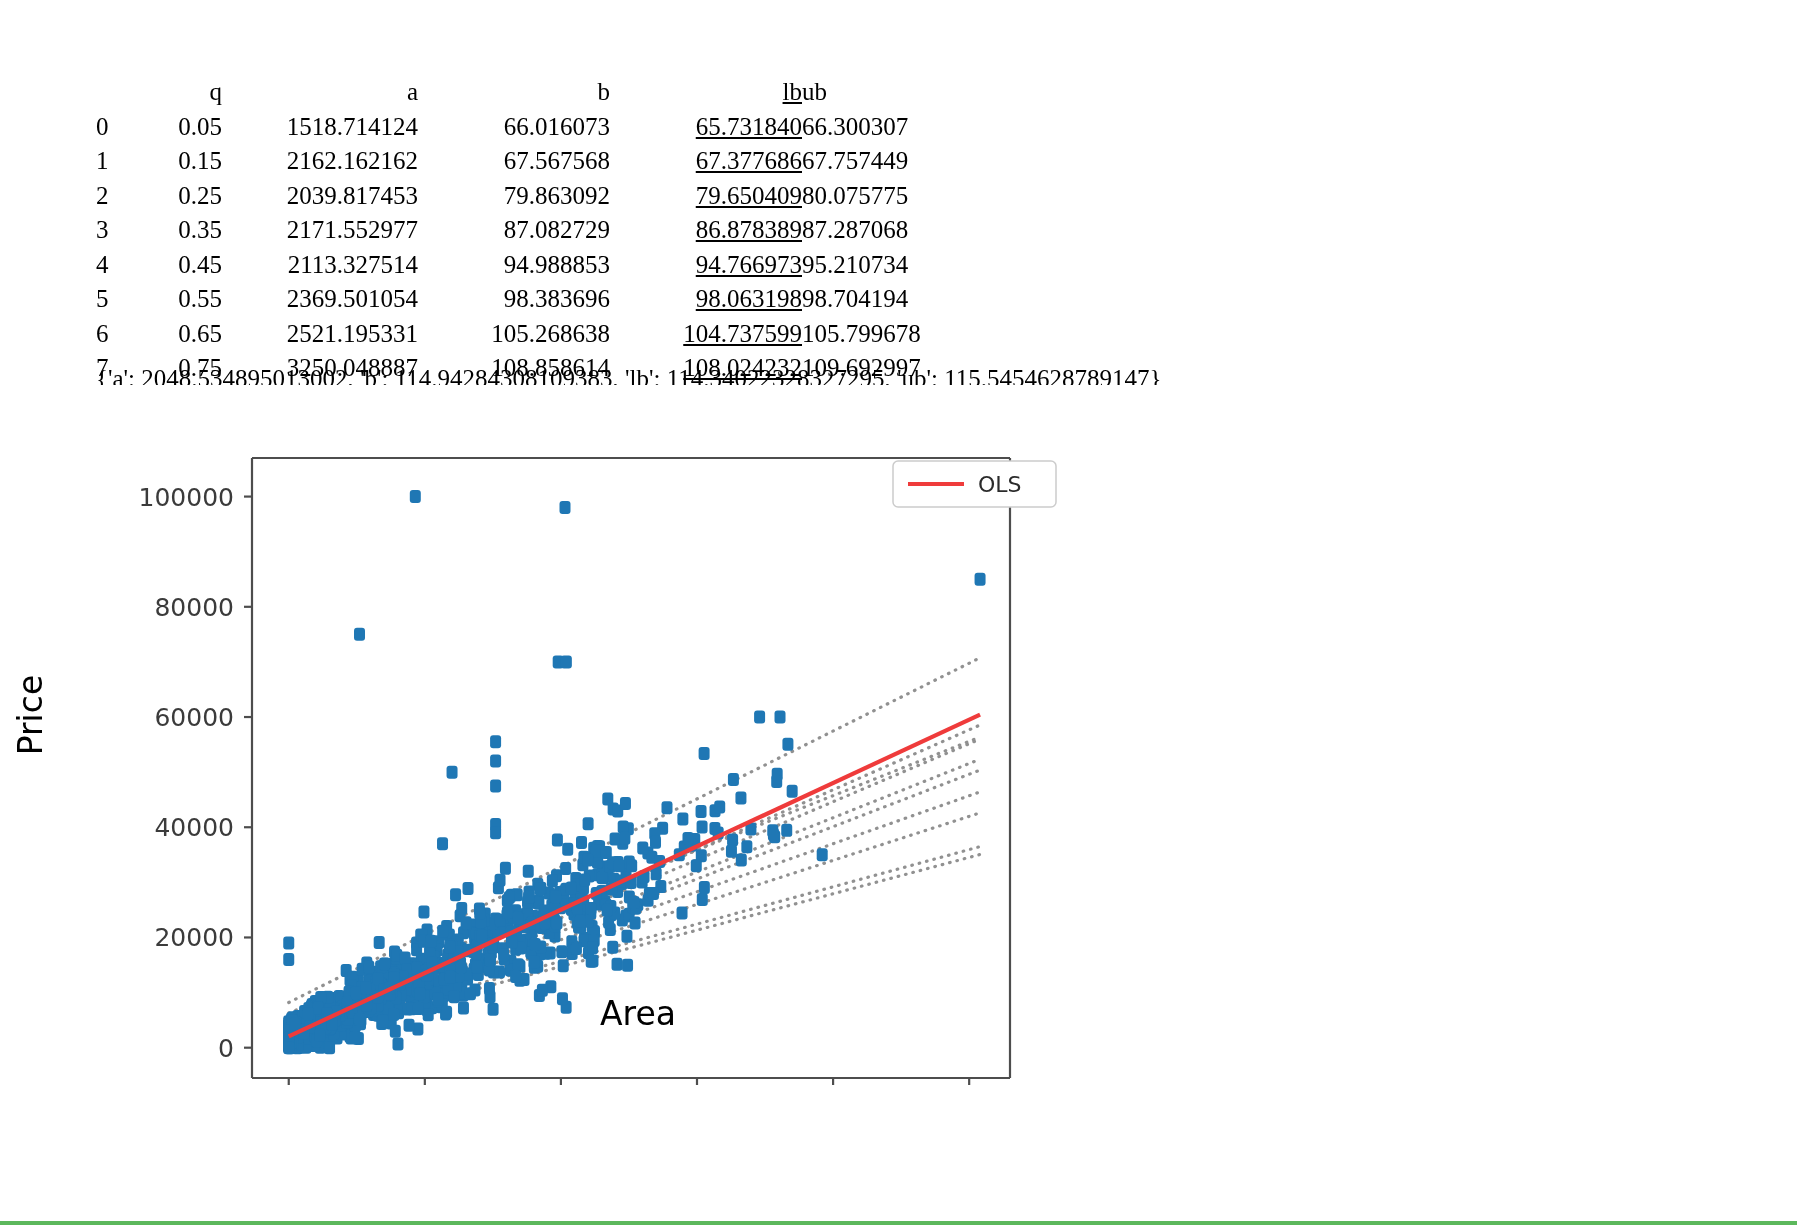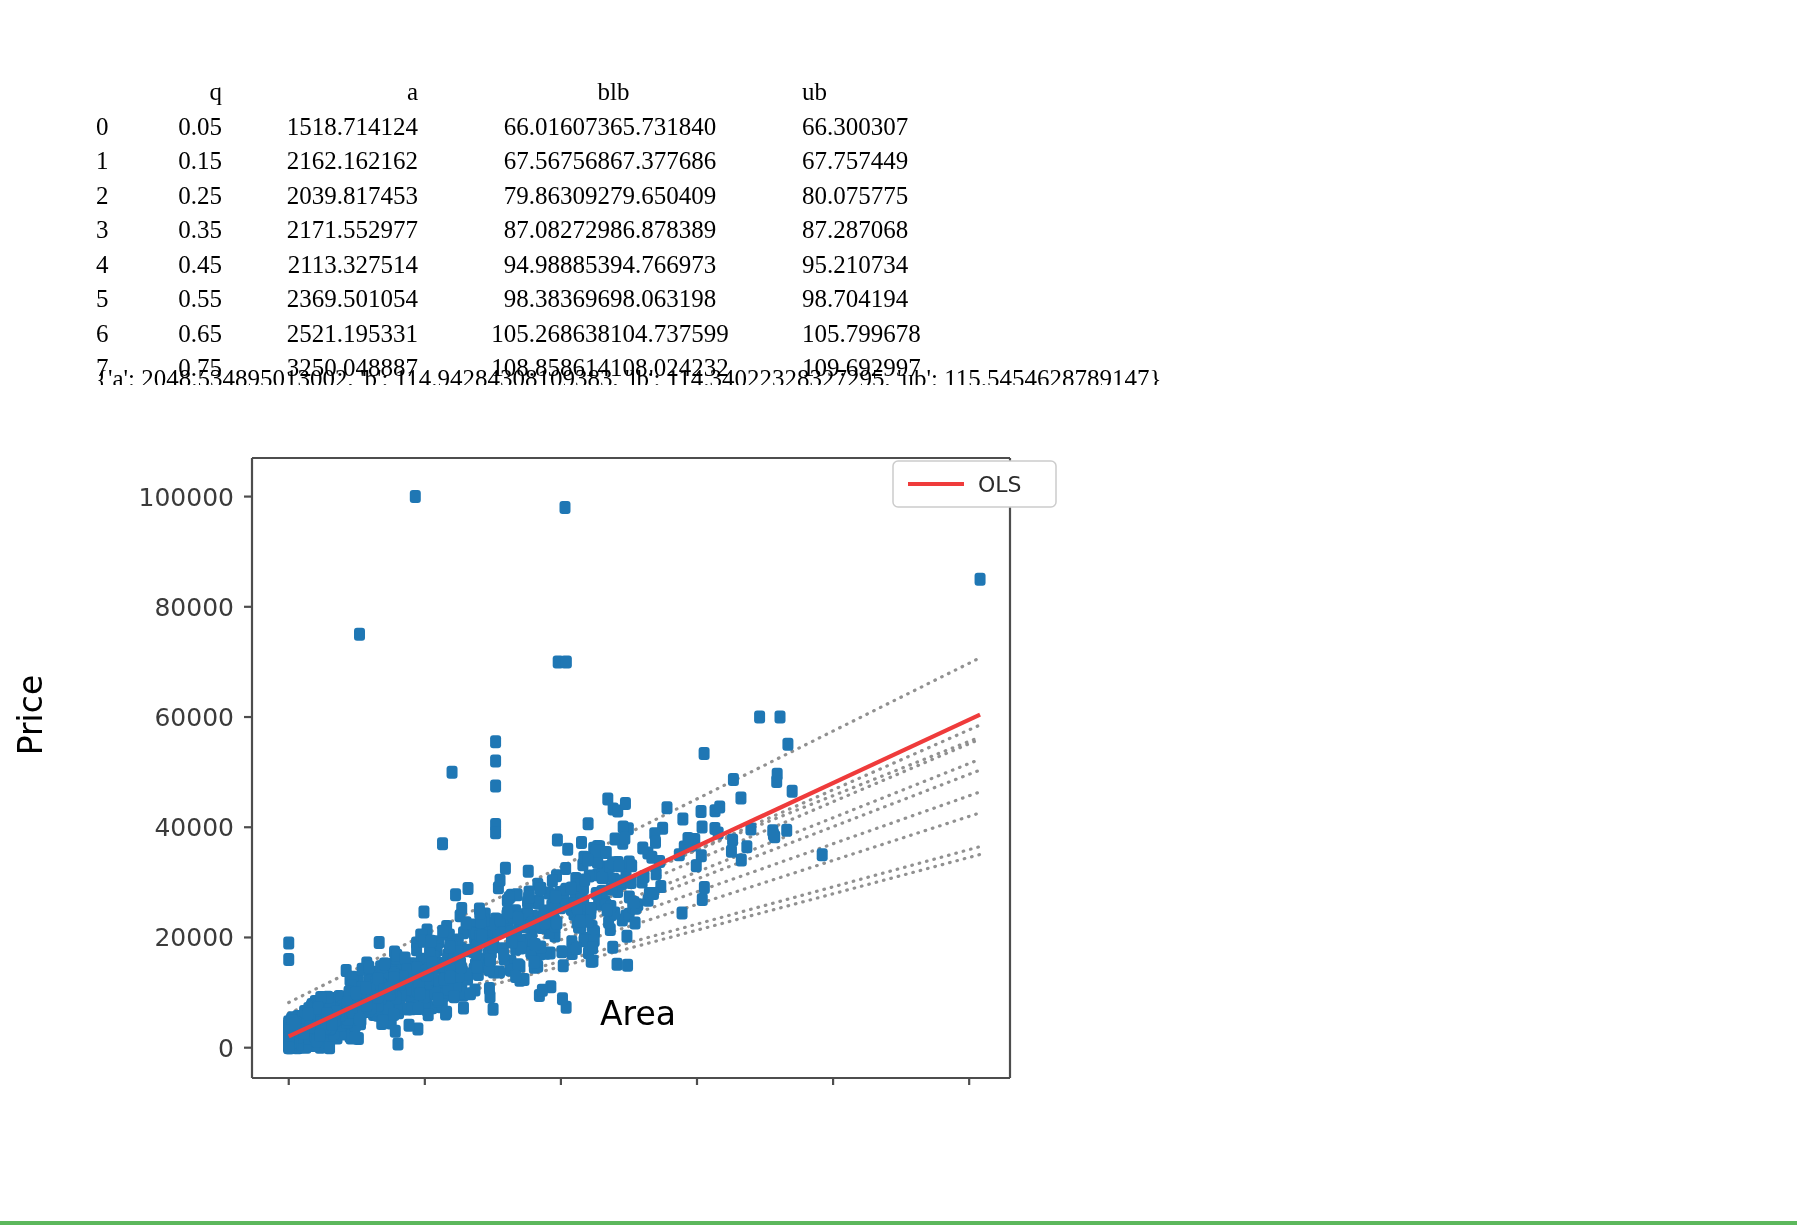--- a/index.html
+++ b/index.html
@@ -29,21 +29,21 @@
     font-family:"Liberation Serif","DejaVu Serif",serif;
     font-size:25px;
     line-height:34.5px;
     color:#000;
     white-space:pre;
   }
   td.c-idx{width:34px;text-align:left;}
   td.c-q{width:92px;text-align:right;padding-right:8px;}
   td.c-a{width:196px;text-align:right;padding-right:10px;}
   td.c-b{width:192px;text-align:right;padding-right:10px;}
-  td.c-lb{width:192px;padding-right:10px;}
+  td.c-lb{width:192px;text-align:right;padding-right:10px;text-decoration:underline;}
   td.c-ub{width:186px;text-align:left;}
   #dict-line{
     position:absolute;
     left:96px; top:338px;
     font-family:Liberation Serif, serif;
     font-size:25px;
     line-height:34.5px;
     color:#000;
     white-space:pre;
     margin-top:24px;

